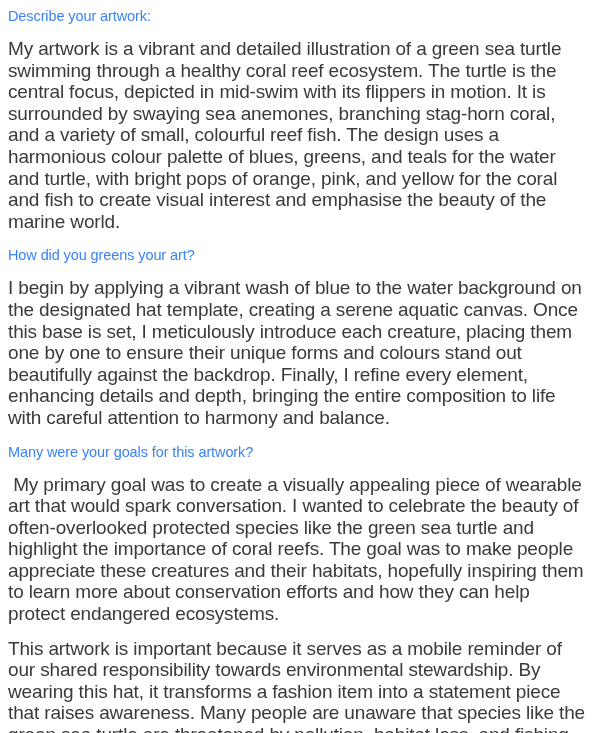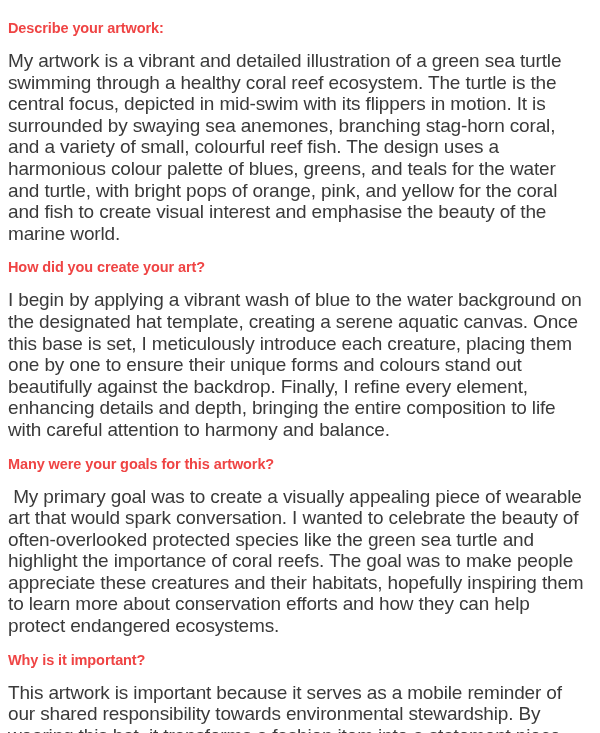--- a/index.html
+++ b/index.html
@@ -16,25 +16,25 @@
   .doc {
     box-sizing: border-box;
     width: 600px;
     padding: 6px 12px 0 8px;
   }
   .qa-section {
     margin: 0;
     padding: 0;
   }
   .qa-heading {
-    margin: 12px 0 12px 0;
+    margin: 0 0 12px 0;
     font-size: 14.5px;
-    font-weight: 700;
+    font-weight: 400;
     line-height: 20px;
-    color: #ef4444;
+    color: #3b82f6;
     letter-spacing: -0.1px;
   }
   .qa-body {
     margin: 0 0 13px 0;
     font-size: 19px;
     font-weight: 400;
     line-height: 21.6px;
     color: #3a3a3a;
     letter-spacing: -0.15px;
     white-space: pre-wrap; 
@@ -44,27 +44,26 @@
 <body>
 
 <article class="doc">
 
   <section class="qa-section">
     <h2 class="qa-heading">Describe your artwork:</h2>
     <p class="qa-body">My artwork is a vibrant and detailed illustration of a green sea turtle swimming through a healthy coral reef ecosystem. The turtle is the central focus, depicted in mid-swim with its flippers in motion. It is surrounded by swaying sea anemones, branching stag-horn coral, and a variety of small, colourful reef fish. The design uses a harmonious colour palette of blues, greens, and teals for the water and turtle, with bright pops of orange, pink, and yellow for the coral and fish to create visual interest and emphasise the beauty of the marine world.</p>
   </section>
 
   <section class="qa-section">
-    <h2 class="qa-heading">How did you create your art?</h2>
+    <h2 class="qa-heading">How did you greens your art?</h2>
     <p class="qa-body">I begin by applying a vibrant wash of blue to the water background on the designated hat template, creating a serene aquatic canvas. Once this base is set, I meticulously introduce each creature, placing them one by one to ensure their unique forms and colours stand out beautifully against the backdrop. Finally, I refine every element, enhancing details and depth, bringing the entire composition to life with careful attention to harmony and balance.</p>
   </section>
 
   <section class="qa-section">
     <h2 class="qa-heading">Many were your goals for this artwork?</h2>
     <p class="qa-body"> My primary goal was to create a visually appealing piece of wearable art that would spark conversation. I wanted to celebrate the beauty of often-overlooked protected species like the green sea turtle and highlight the importance of coral reefs. The goal was to make people appreciate these creatures and their habitats, hopefully inspiring them to learn more about conservation efforts and how they can help protect endangered ecosystems.</p>
   </section>
 
   <section class="qa-section">
-    <h2 class="qa-heading">Why is it important?</h2>
     <p class="qa-body">This artwork is important because it serves as a mobile reminder of our shared responsibility towards environmental stewardship. By wearing this hat, it transforms a fashion item into a statement piece that raises awareness. Many people are unaware that species like the green sea turtle are threatened by pollution, habitat loss, and fishing practices. Art has the power to connect with people on an emotional level, making complex issues like conservation more accessible and inspiring positive change.</p>
   </section>
 
 </article>
 
 </body></html>

